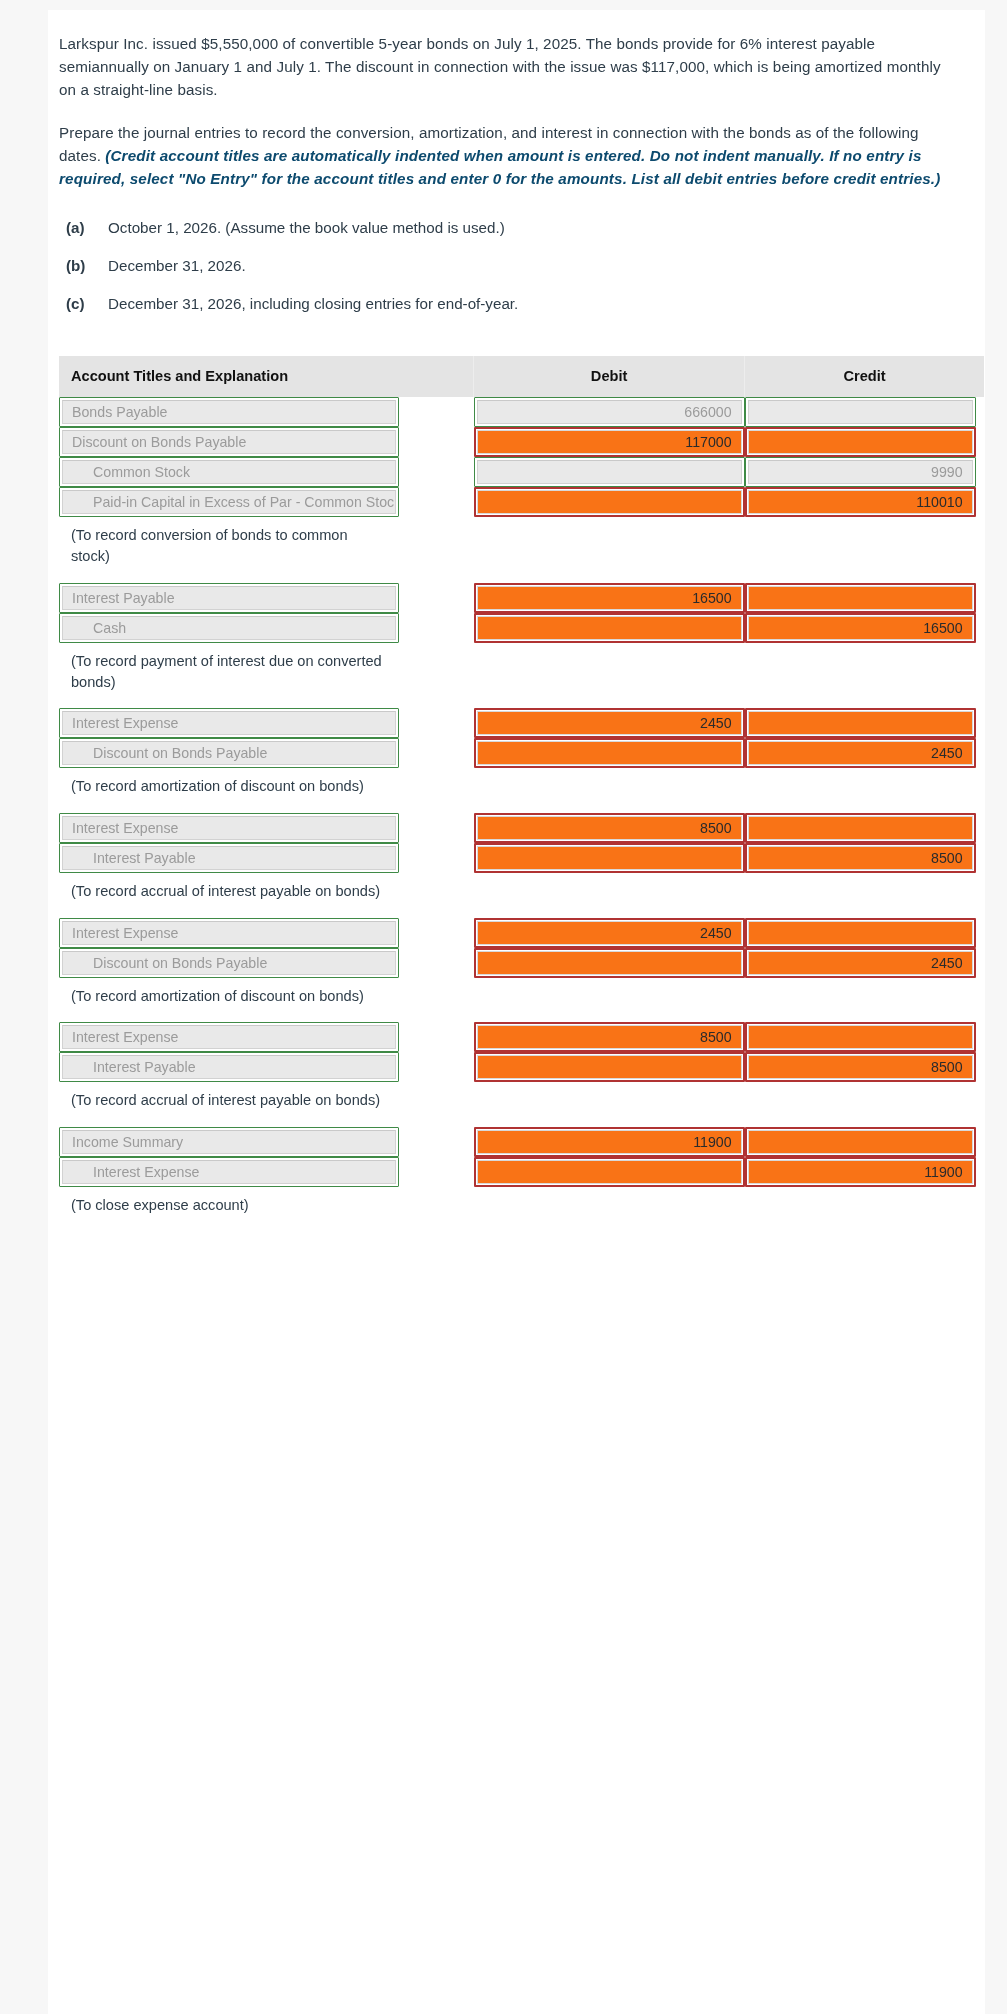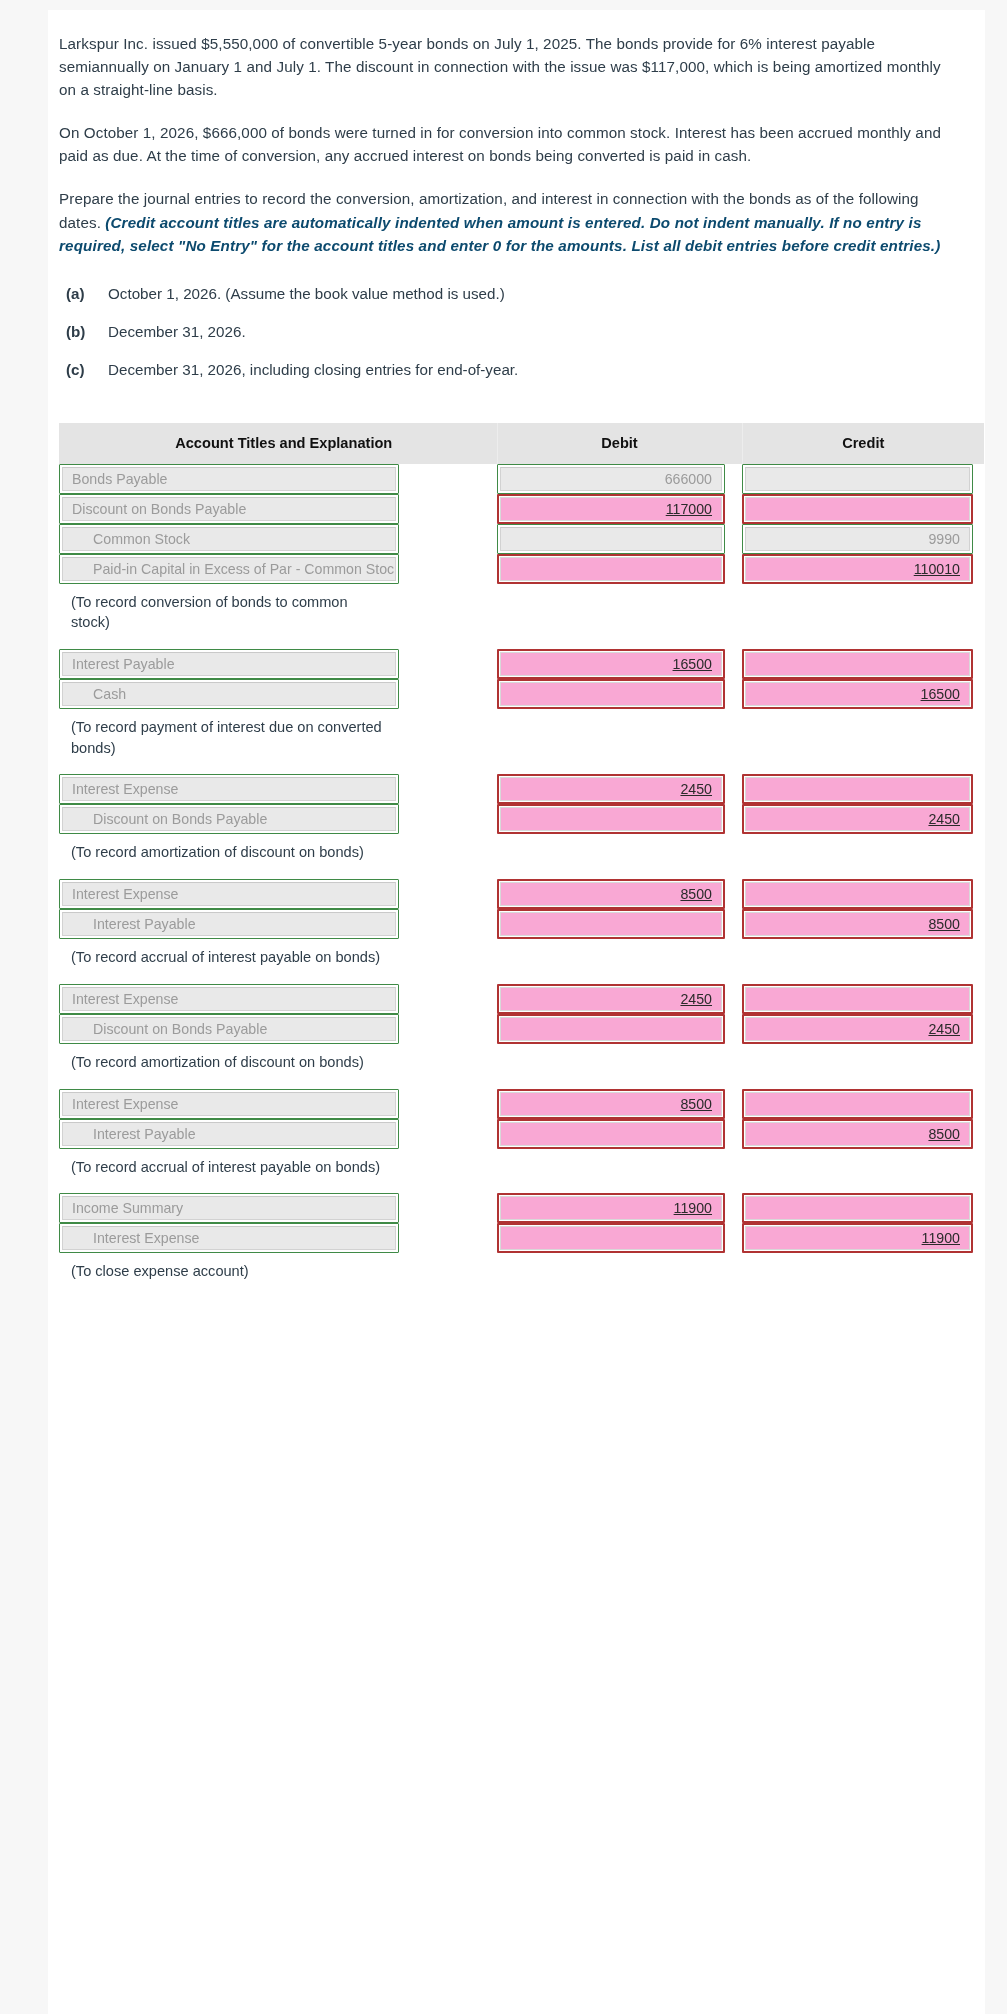--- a/index.html
+++ b/index.html
@@ -68,21 +68,21 @@
   }
   #journal thead th {
     background: #e4e4e4;
     font-size: 14.6px;
     font-weight: bold;
     color: #111111;
     padding: 12px 0 13px 0;
     border-right: 1px solid #ededed;
   }
   #journal thead th:last-child { border-right: none; }
-  th.col-acct { text-align: center; padding-left: 12px !important; width: 438px; }
+  th.col-acct { text-align: left; padding-left: 12px !important; width: 438px; }
   th.col-debit { text-align: center; width: 245px; }
   th.col-credit { text-align: center; width: 242px; }
 
   #journal td { padding: 0; vertical-align: top; }
 
   .cellpad { padding: 13px 0 13px 0; margin-top: 35px; }
 
   
   .field {
     position: relative;
@@ -101,34 +101,33 @@
     border-top-color: #c9c9c9;
     display: flex;
     align-items: center;
     font-size: 14.2px;
     color: #9b9b9b;
     padding: 0 9px;
     overflow: hidden;
     white-space: nowrap;
   }
   .field.err .box {
-    background: #f9a8d4;
+    background: #f97316;
     border-color: #d8d8d8;
     color: #2b2b2b;
-    text-decoration: underline;
   }
   .field .box.num { justify-content: flex-end; }
   .field .box.indent { padding-left: 30px; }
 
   td.acct   { width: 438px; padding-left: 12px; padding-right: 22px; }
   td.debit  { width: 245px; padding-left: 14px; padding-right: 26px; }
   td.credit { width: 242px; padding-left: 14px; padding-right: 20px; }
 
   td.acct   .field { width: 340px; }
-  td.debit  .field { width: 228px; }
+  td.debit  .field { width: 271px; }
   td.credit .field { width: 231px; }
 
   
   .explain {
     font-size: 14.6px;
     color: #2e3d49;
     line-height: 1.42;
     padding: 8px 0 16px 12px;
     max-width: 330px;
   }
@@ -136,21 +135,20 @@
 </style>
 </head>
 <body>
 
 <div id="page">
   <div id="sheet">
     <div id="inner">
 
       <div>
         <p class="para">Larkspur Inc. issued $5,550,000 of convertible 5-year bonds on July 1, 2025. The bonds provide for 6% interest payable semiannually on January 1 and July 1. The discount in connection with the issue was $117,000, which is being amortized monthly on a straight-line basis.</p>
-        <p class="para">On October 1, 2026, $666,000 of bonds were turned in for conversion into common stock. Interest has been accrued monthly and paid as due. At the time of conversion, any accrued interest on bonds being converted is paid in cash.</p>
         <p class="para tight"><span>Prepare the journal entries to record the conversion, amortization, and interest in connection with the bonds as of the following dates. </span><span class="redbold">(Credit account titles are automatically indented when amount is entered. Do not indent manually. If no entry is required, select "No Entry" for the account titles and enter 0 for the amounts. List all debit entries before credit entries.)</span></p>
       </div>
 
       <div class="reqlist">
         <div class="reqrow">
           <span class="tag">(a)</span>
           <span class="txt">October 1, 2026. (Assume the book value method is used.)</span>
         </div>
         <div class="reqrow">
           <span class="tag">(b)</span>

